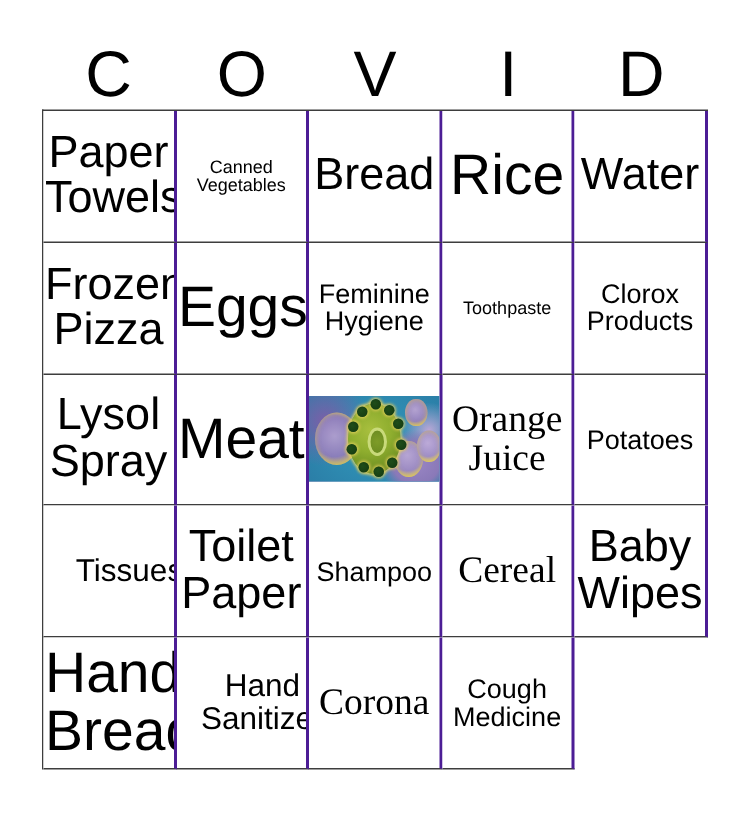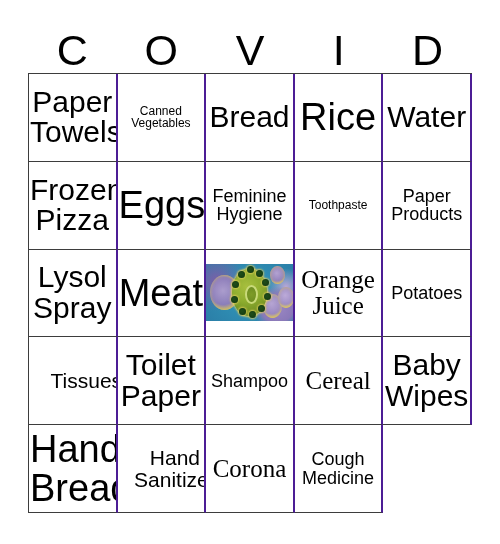--- a/index.html
+++ b/index.html
@@ -185,21 +185,21 @@
     <div class="cell fs-xl">
       <span class="cell-text">Eggs</span>
     </div>
     <div class="cell fs-xs">
       <span class="cell-text">Feminine Hygiene</span>
     </div>
     <div class="cell fs-xxs">
       <span class="cell-text">Toothpaste</span>
     </div>
     <div class="cell fs-xs">
-      <span class="cell-text">Paper Products</span>
+      <span class="cell-text">Clorox Products</span>
     </div>
 
     <div class="cell fs-lg">
       <span class="cell-text">Lysol Spray</span>
     </div>
     <div class="cell fs-xl">
       <span class="cell-text">Meat</span>
     </div>
     <div class="cell free-cell">
       <div id="virus-art">

